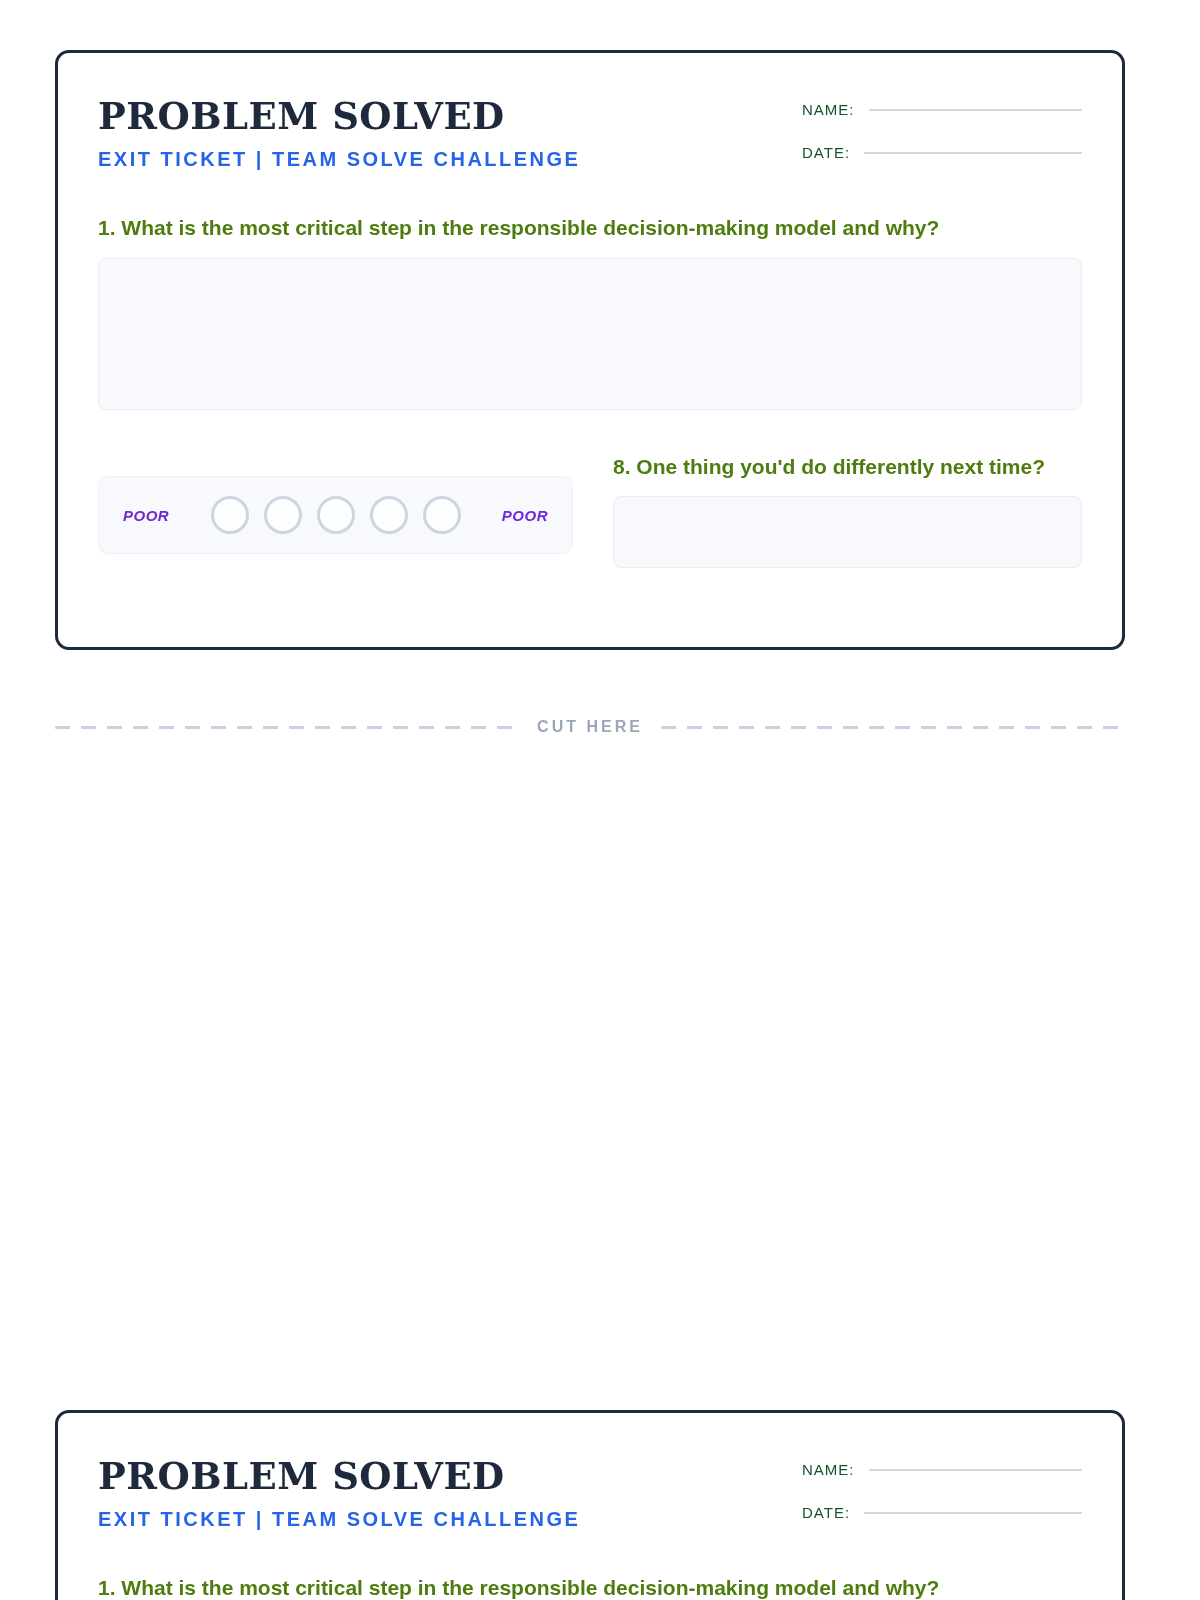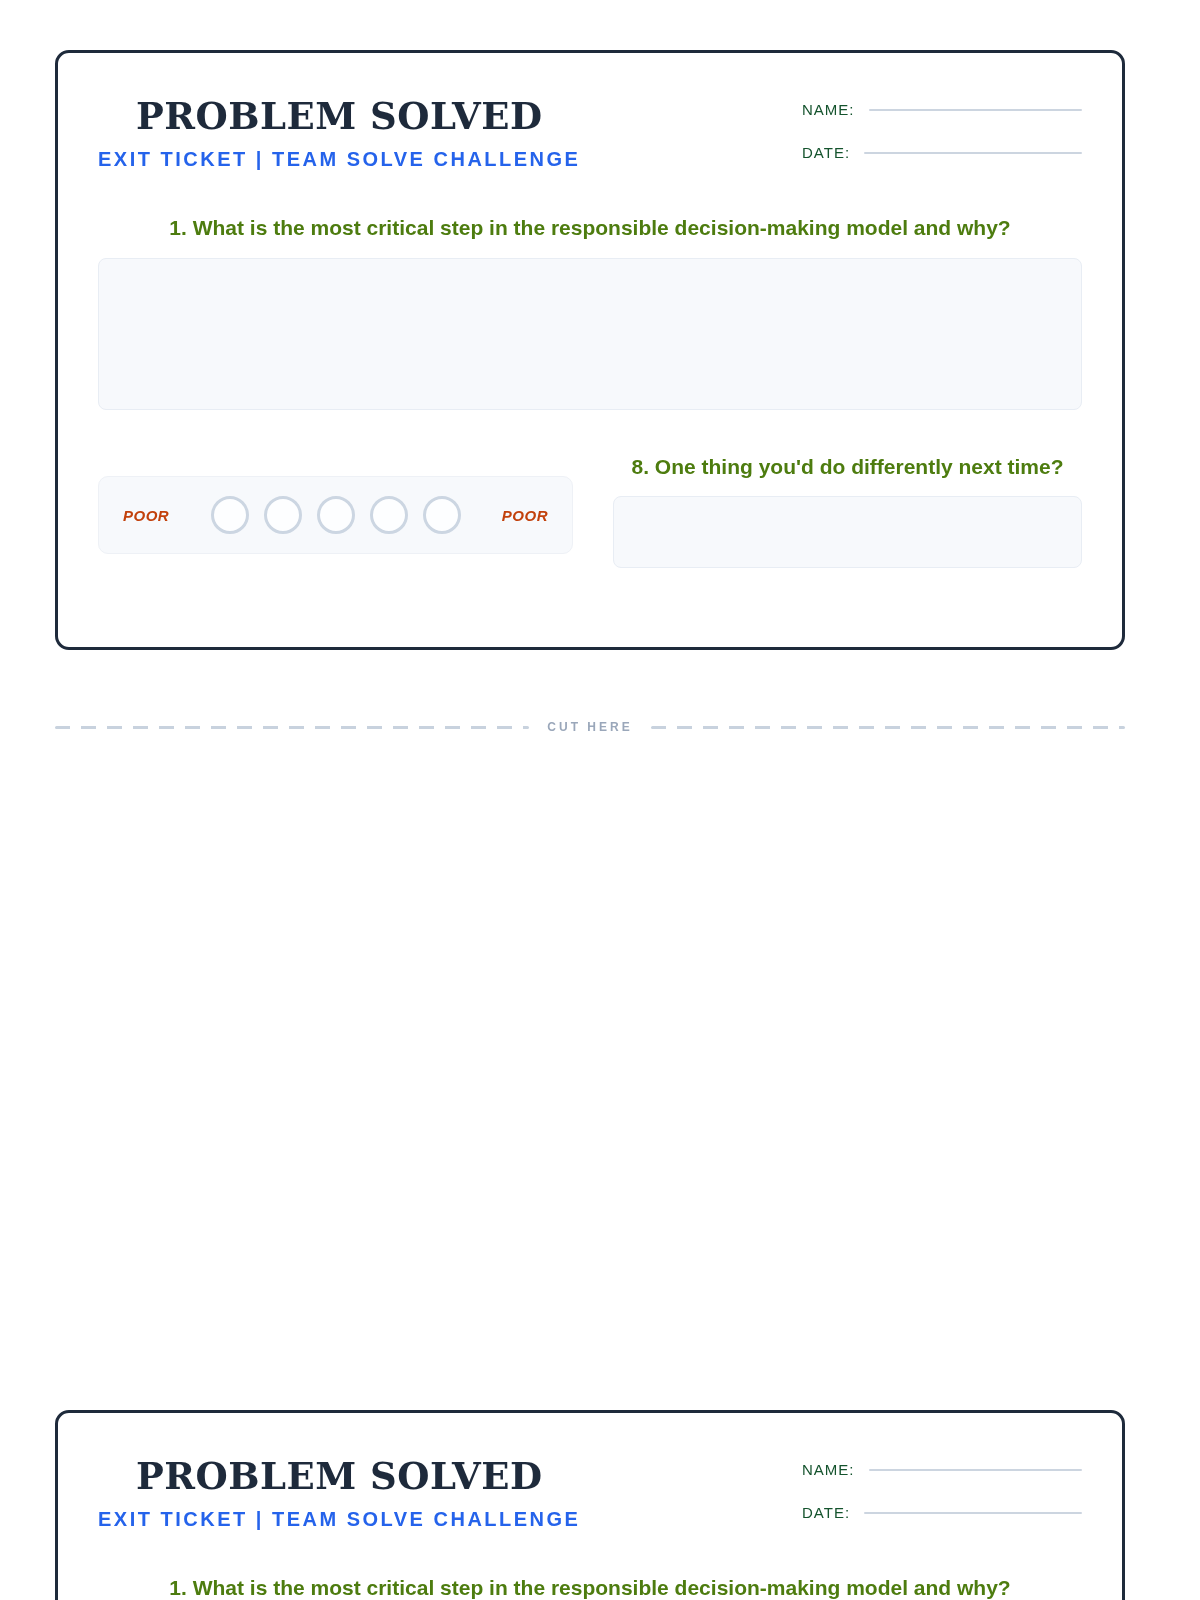--- a/index.html
+++ b/index.html
@@ -3,21 +3,21 @@
 <meta charset="utf-8">
 <style>
   * { box-sizing: border-box; }
   html, body { margin: 0; padding: 0; }
   body {
     width: 1200px; height: 1600px;
     background: #ffffff;
     font-family: "Liberation Sans", sans-serif;
     overflow: hidden;
   }
-  .page { position: relative; width: 1200px; height: 1600px; text-align: center; }
+  .page { position: relative; width: 1200px; height: 1600px; }
 
   .ticket {
     position: absolute;
     left: 55px;
     width: 1070px;
     height: 600px;
     background: #ffffff;
     border: 3px solid #1e2a3b;
     border-radius: 14px;
   }
@@ -91,21 +91,21 @@
     display: flex;
     align-items: center;
     justify-content: space-between;
     padding: 0 24px;
   }
   .rating-end {
     font-size: 15px;
     font-weight: 700;
     font-style: italic;
     letter-spacing: 0.5px;
-    color: #c2410c;
+    color: #6d28d9;
   }
   .circles { display: flex; gap: 15px; }
   .circle {
     width: 38px; height: 38px;
     border-radius: 50%;
     border: 3px solid #ccd6e2;
     background: #fdfeff;
   }
 
   .q3-box { margin-top: 14px; height: 72px; }
@@ -120,21 +120,21 @@
     align-items: center;
   }
   .dash {
     flex: 1;
     height: 3px;
     background: repeating-linear-gradient(to right, #c8d2de 0 15px, transparent 15px 26px);
     border-radius: 2px;
   }
   .cut-text {
     margin: 0 18px;
-    font-size: 12px;
+    font-size: 16px;
     font-weight: 700;
     letter-spacing: 3px;
     color: #9aa7ba;
     white-space: nowrap;
   }
 </style>
 </head>
 <body>
 
 <div class="page">

